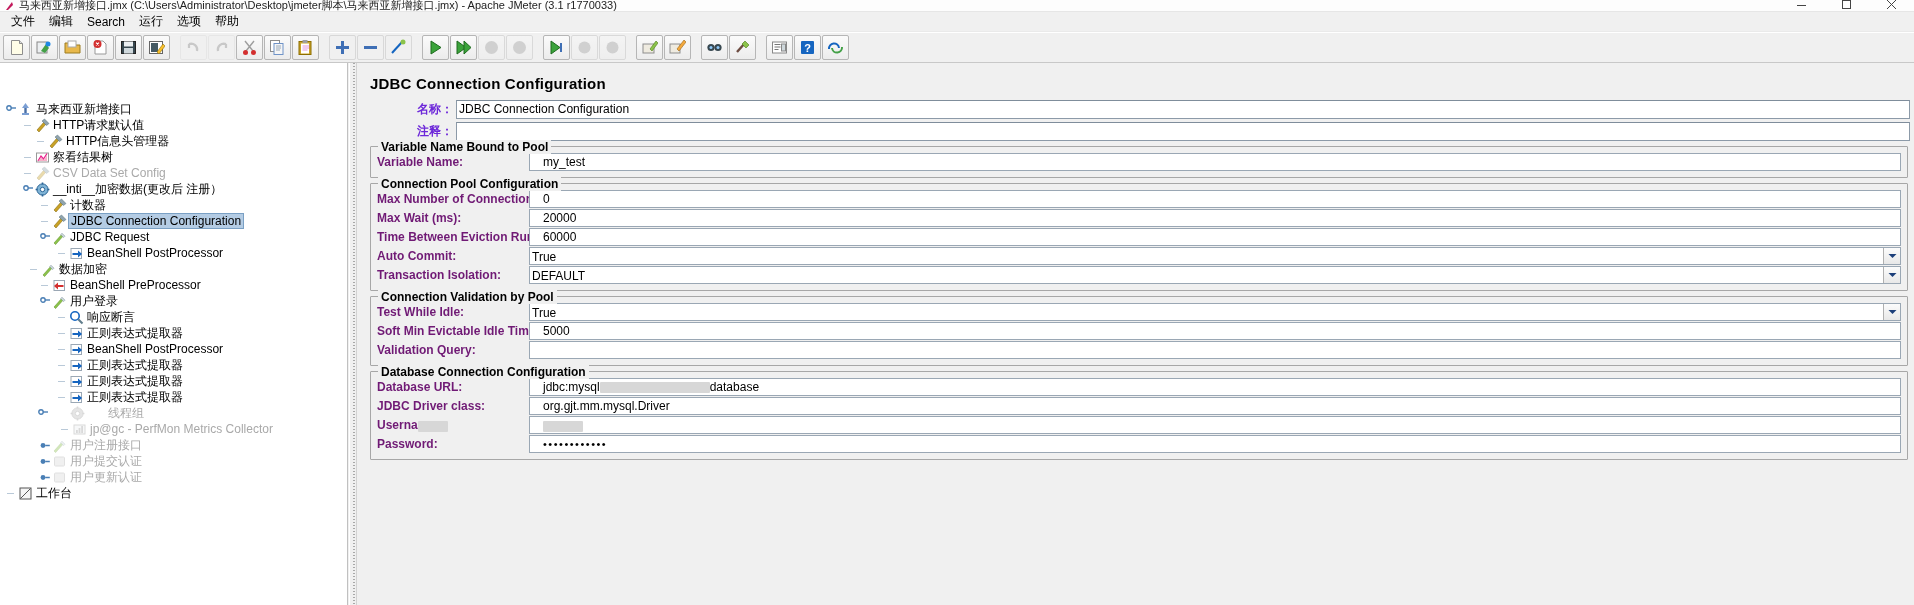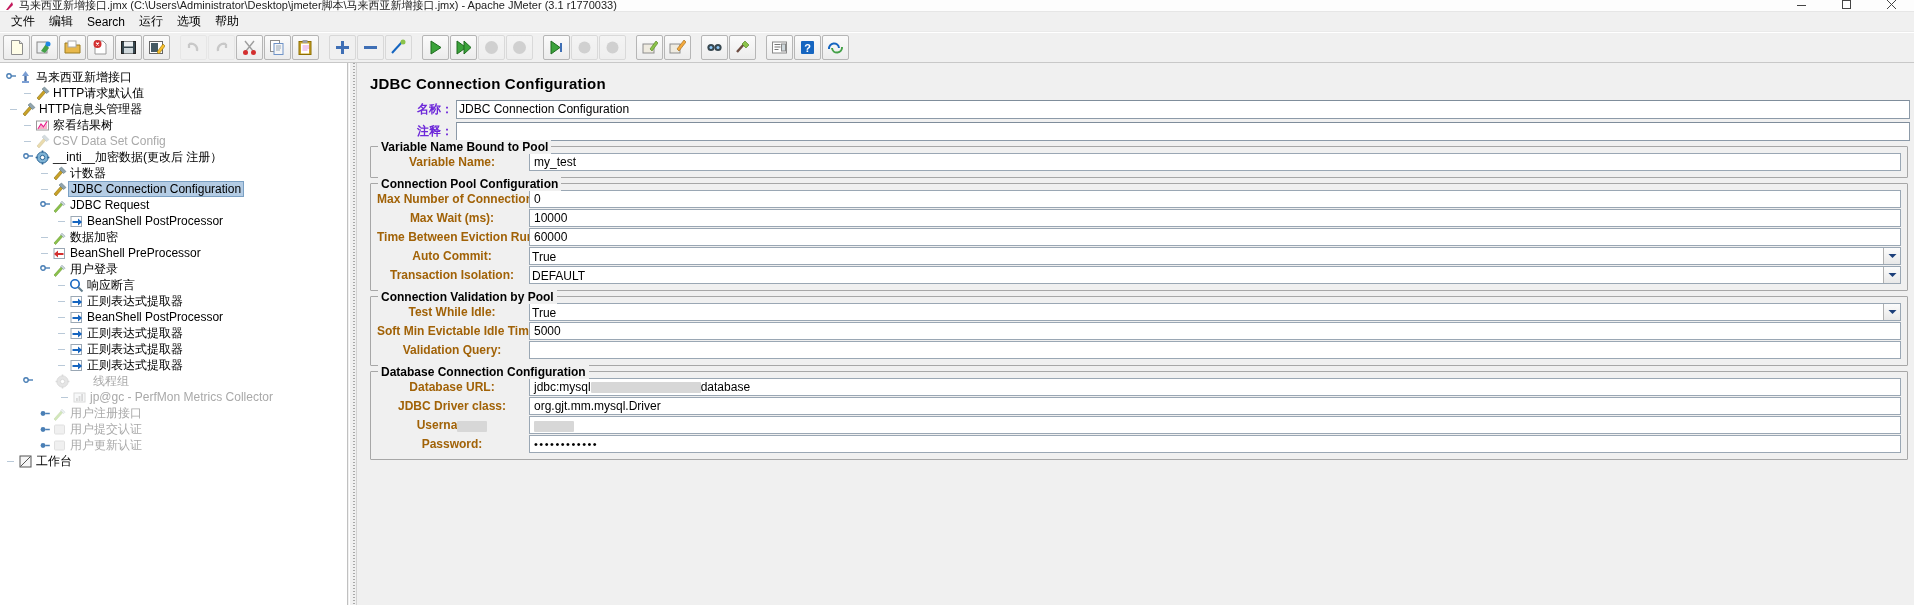--- a/index.html
+++ b/index.html
@@ -152,27 +152,27 @@
     border: 1px solid #a7a7a7; border-radius: 1px;
     margin: 5px 2px 4px 2px; padding: 6px 6px 5px 6px;
     position: relative;
   }
   .fieldset > .legend {
     position: absolute; top: -7px; left: 7px; background: #f0f0f0;
     padding: 0 3px; font-size: 12px; font-weight: bold; color: #000;
   }
   .frow { display: flex; align-items: center; height: 18px; margin-bottom: 1px; }
   .frow .flab {
-    font-size: 12px; font-weight: bold; color: #a16207; text-align: center;
+    font-size: 12px; font-weight: bold; color: #701a75; text-align: left;
     flex: 0 0 auto; padding-right: 2px; white-space: nowrap;
   }
   .finput {
     flex: 1 1 auto; height: 18px; background: #fff;
     border: 1px solid #9aa7b4;
-    font-size: 12px; color: #000; line-height: 16px; padding: 0 4px;
+    font-size: 12px; color: #000; line-height: 16px; padding: 0 13px;
     white-space: nowrap; overflow: hidden;
   }
   .fcombo {
     flex: 1 1 auto; height: 18px; background: #fff;
     border: 1px solid #9aa7b4;
     display: flex; align-items: flex-end;
     font-size: 12px; color: #000; padding: 0 0 0 2px;
   }
   .fcombo .cval { flex: 1 1 auto; overflow: hidden; white-space: nowrap; }
   .combo-arrow {
@@ -427,21 +427,21 @@
             <path d="M4 4 l2.5 2.5 M11 4 l-2.5 2.5 M4 11 l2.5-2.5 M11 11 l-2.5-2.5" stroke="#555" stroke-width="1.2"></path>
           </svg>
       </span>
     </div>
   </div>
 
   <div class="main">
 
     <div class="tree-panel">
       <div class="tree" id="tree-root">
-          <div class="tnode" style="padding-left: 6px;">
+          <div class="tnode" style="padding-left: 6px; margin-top: 32px;">
             <span class="handle">
               <svg width="11" height="11" viewBox="0 0 11 11">
                 <circle cx="3" cy="4" r="2.2" fill="none" stroke="#4a7fb5" stroke-width="1.4"></circle>
                 <path d="M5 4 h5" stroke="#4a7fb5" stroke-width="1.4"></path>
               </svg>
             </span>
             <span class="tico">
               <svg width="15" height="15" viewBox="0 0 15 15">
                 <path d="M7.5 1 L11 6 H4 Z" fill="#7b9fd4"></path>
                 <rect x="6.3" y="6" width="2.4" height="5" fill="#4a6fa5"></rect>
@@ -457,21 +457,21 @@
               </svg>
             </span>
             <span class="tico">
               <svg width="15" height="15" viewBox="0 0 15 15">
                 <path d="M2 12 L9 4 l2 2 -7 8z" fill="#c9a227" stroke="#7a5f00" stroke-width=".5"></path>
                 <path d="M9.5 1 L14 5.5 l-2.5 2 L7 3z" fill="#90a4ae" stroke="#546e7a" stroke-width=".5"></path>
               </svg>
             </span>
             <span class="lbl">HTTP请求默认值</span>
           </div>
-          <div class="tnode" style="padding-left: 9px;">
+          <div class="tnode" style="padding-left: 36px;">
             <span class="handle">
               <svg width="11" height="11" viewBox="0 0 11 11">
                 <path d="M1 5.5 h7" stroke="#b9c9d8" stroke-width="1"></path>
               </svg>
             </span>
             <span class="tico">
               <svg width="15" height="15" viewBox="0 0 15 15">
                 <path d="M2 12 L9 4 l2 2 -7 8z" fill="#c9a227" stroke="#7a5f00" stroke-width=".5"></path>
                 <path d="M9.5 1 L14 5.5 l-2.5 2 L7 3z" fill="#90a4ae" stroke="#546e7a" stroke-width=".5"></path>
               </svg>
@@ -574,21 +574,21 @@
             </span>
             <span class="tico">
               <svg width="15" height="15" viewBox="0 0 15 15">
                 <rect x="2" y="2.5" width="10.5" height="10" fill="#fff" stroke="#9aa7b4"></rect>
                 <path d="M3.5 8 h7" stroke="#1565c0" stroke-width="2"></path>
                 <path d="M9 4.6 L13 8 L9 11.4 Z" fill="#1565c0"></path>
               </svg>
             </span>
             <span class="lbl">BeanShell PostProcessor</span>
           </div>
-          <div class="tnode" style="padding-left: 40px;">
+          <div class="tnode" style="padding-left: 18px; margin-left: 11px;">
             <span class="handle">
               <svg width="11" height="11" viewBox="0 0 11 11">
                 <path d="M1 5.5 h7" stroke="#b9c9d8" stroke-width="1"></path>
               </svg>
             </span>
             <span class="tico">
               <svg width="15" height="15" viewBox="0 0 15 15">
                 <path d="M2 13 L10 4 l1.6 1.6 -8 9z" fill="#8bc34a" stroke="#5a8a20" stroke-width=".5"></path>
                 <path d="M10 3.2 L13 6.2 l-1.4 1.4 -3-3z" fill="#cfd8dc" stroke="#78909c" stroke-width=".5"></path>
               </svg>
@@ -707,21 +707,21 @@
             </span>
             <span class="tico">
               <svg width="15" height="15" viewBox="0 0 15 15">
                 <rect x="2" y="2.5" width="10.5" height="10" fill="#fff" stroke="#9aa7b4"></rect>
                 <path d="M3.5 8 h7" stroke="#1565c0" stroke-width="2"></path>
                 <path d="M9 4.6 L13 8 L9 11.4 Z" fill="#1565c0"></path>
               </svg>
             </span>
             <span class="lbl">正则表达式提取器</span>
           </div>
-          <div class="tnode dim" style="padding-left: 23px; gap: 20px;">
+          <div class="tnode dim" style="padding-left: 38px; gap: 20px;">
             <span class="handle">
               <svg width="11" height="11" viewBox="0 0 11 11">
                 <circle cx="3" cy="4" r="2.2" fill="none" stroke="#4a7fb5" stroke-width="1.4"></circle>
                 <path d="M5 4 h5" stroke="#4a7fb5" stroke-width="1.4"></path>
               </svg>
             </span>
             <span class="tico dim">
               <svg width="15" height="15" viewBox="0 0 15 15">
                 <circle cx="7.5" cy="7.5" r="5.6" fill="#bdbdbd" stroke="#9e9e9e"></circle>
                 <circle cx="7.5" cy="7.5" r="2.2" fill="#fff" stroke="#9e9e9e"></circle>
@@ -834,21 +834,21 @@
       <div class="fieldset">
         <div class="legend">Connection Pool Configuration</div>
 
         <div class="frow">
           <div class="flab" style="width:152px">Max Number of Connections:</div>
           <div class="finput">0</div>
         </div>
 
         <div class="frow">
           <div class="flab" style="width:152px">Max Wait (ms):</div>
-          <div class="finput">10000</div>
+          <div class="finput">20000</div>
         </div>
 
         <div class="frow">
           <div class="flab" style="width:152px">Time Between Eviction Runs (ms):</div>
           <div class="finput">60000</div>
         </div>
 
         <div class="frow">
           <div class="flab" style="width:152px">Auto Commit:</div>
           <div class="fcombo">

